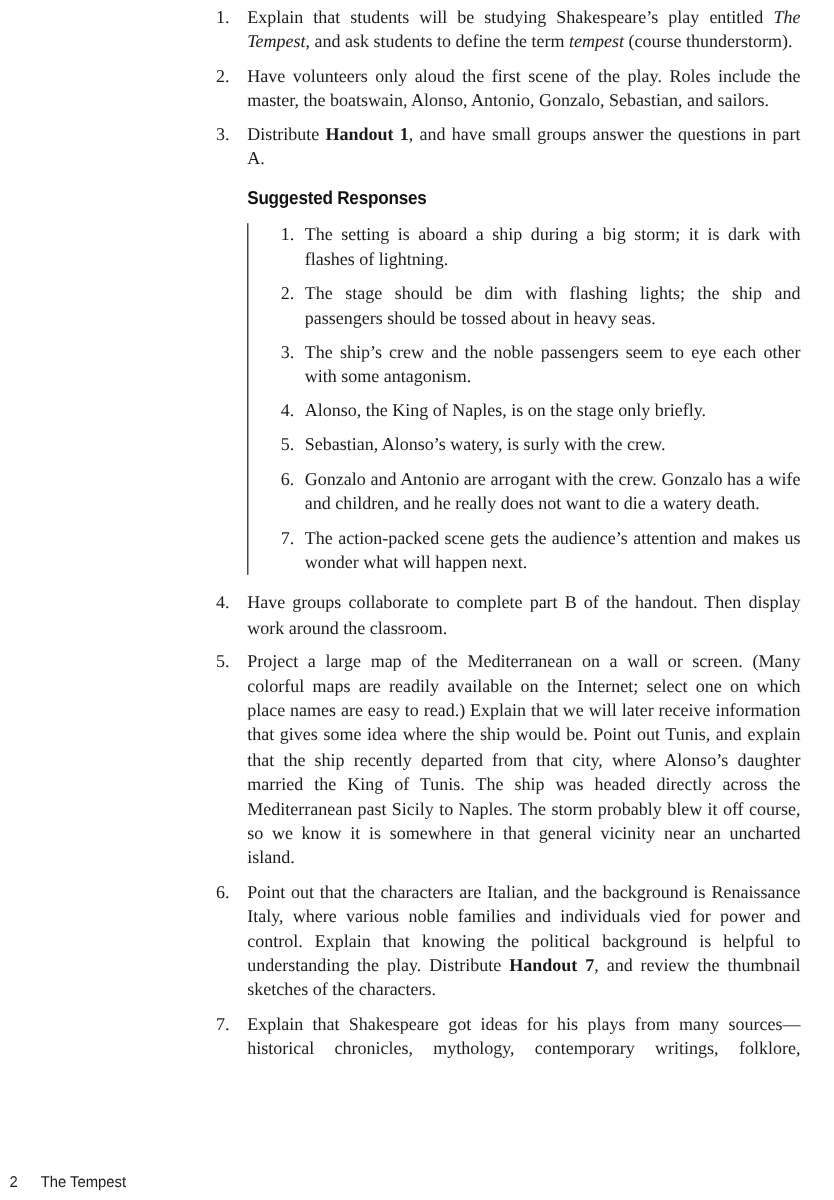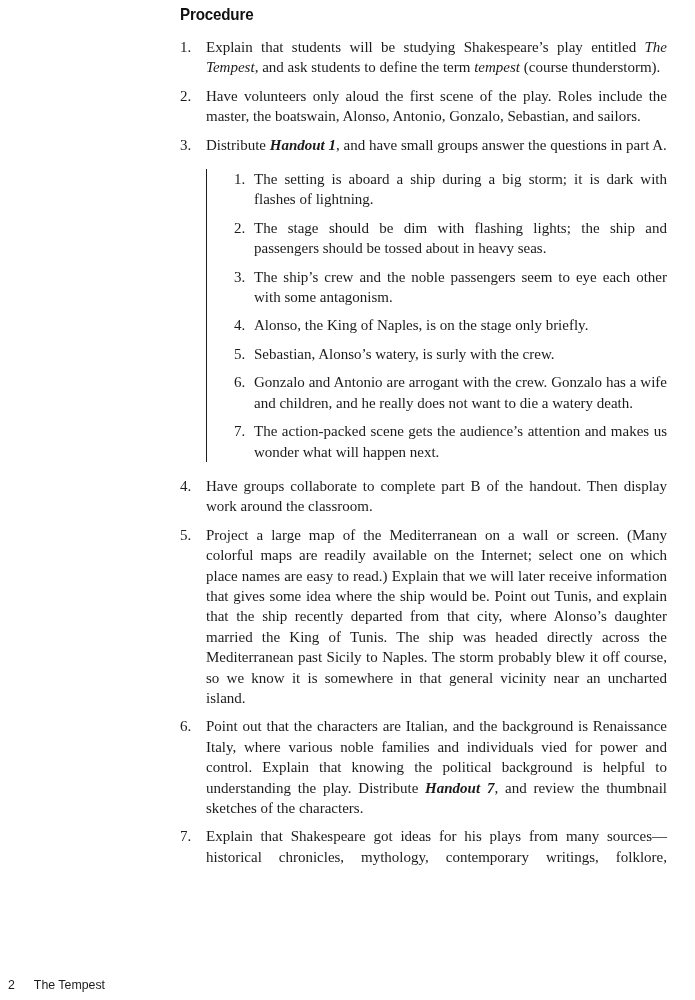--- a/index.html
+++ b/index.html
@@ -34,21 +34,21 @@
   .item {
     display: flex;
     margin-bottom: 8px;
     font-size: 15px;
     line-height: 20.4px;
   }
   .num { flex: 0 0 26px; }
   .txt { flex: 1; text-align: justify; }
   .txt.stretch { text-align-last: justify; }
   .i { font-style: italic; }
-  .b { font-weight: bold; font-style: italic; }
+  .b { font-weight: bold; }
   .responses {
     margin-left: 26px;
     margin-top: 14px;
     margin-bottom: 14px;
   }
   .resp-list {
     border-left: 1.5px solid #1d1d1d;
     padding-left: 27px;
   }
   .resp-item {
@@ -71,40 +71,40 @@
     transform-origin: 0 100%;
   }
   .footer .pagenum { margin-right: 20px; }
 </style>
 </head>
 <body>
 
 <div class="page">
   <main class="content">
 
-    <div class="h1-wrap">
-      <h1 class="h-sans h1">Procedure</h1>
-    </div>
 
     <div class="item">
       <span class="num">1.</span>
       <p class="txt"><span>Explain that students will be studying Shakespeare’s play entitled </span><span class="i">The Tempest</span><span>, and ask students to define the term </span><span class="i">tempest</span><span> (course thunderstorm).</span></p>
     </div>
 
     <div class="item">
       <span class="num">2.</span>
       <p class="txt"><span>Have volunteers only aloud the first scene of the play. Roles include the master, the boatswain, Alonso, Antonio, Gonzalo, Sebastian, and sailors.</span></p>
     </div>
 
     <div class="item">
       <span class="num">3.</span>
       <p class="txt"><span>Distribute </span><span class="b">Handout 1</span><span>, and have small groups answer the questions in part A.</span></p>
     </div>
 
     <section class="responses">
+      <div class="h2-wrap">
+        <h2 class="h-sans h2">Suggested Responses</h2>
+      </div>
       <div class="resp-list">
 
         <div class="resp-item">
           <span class="resp-num">1.</span>
           <p class="txt">The setting is aboard a ship during a big storm; it is dark with flashes of lightning.</p>
         </div>
 
         <div class="resp-item">
           <span class="resp-num">2.</span>
           <p class="txt">The stage should be dim with flashing lights; the ship and passengers should be tossed about in heavy seas.</p>

